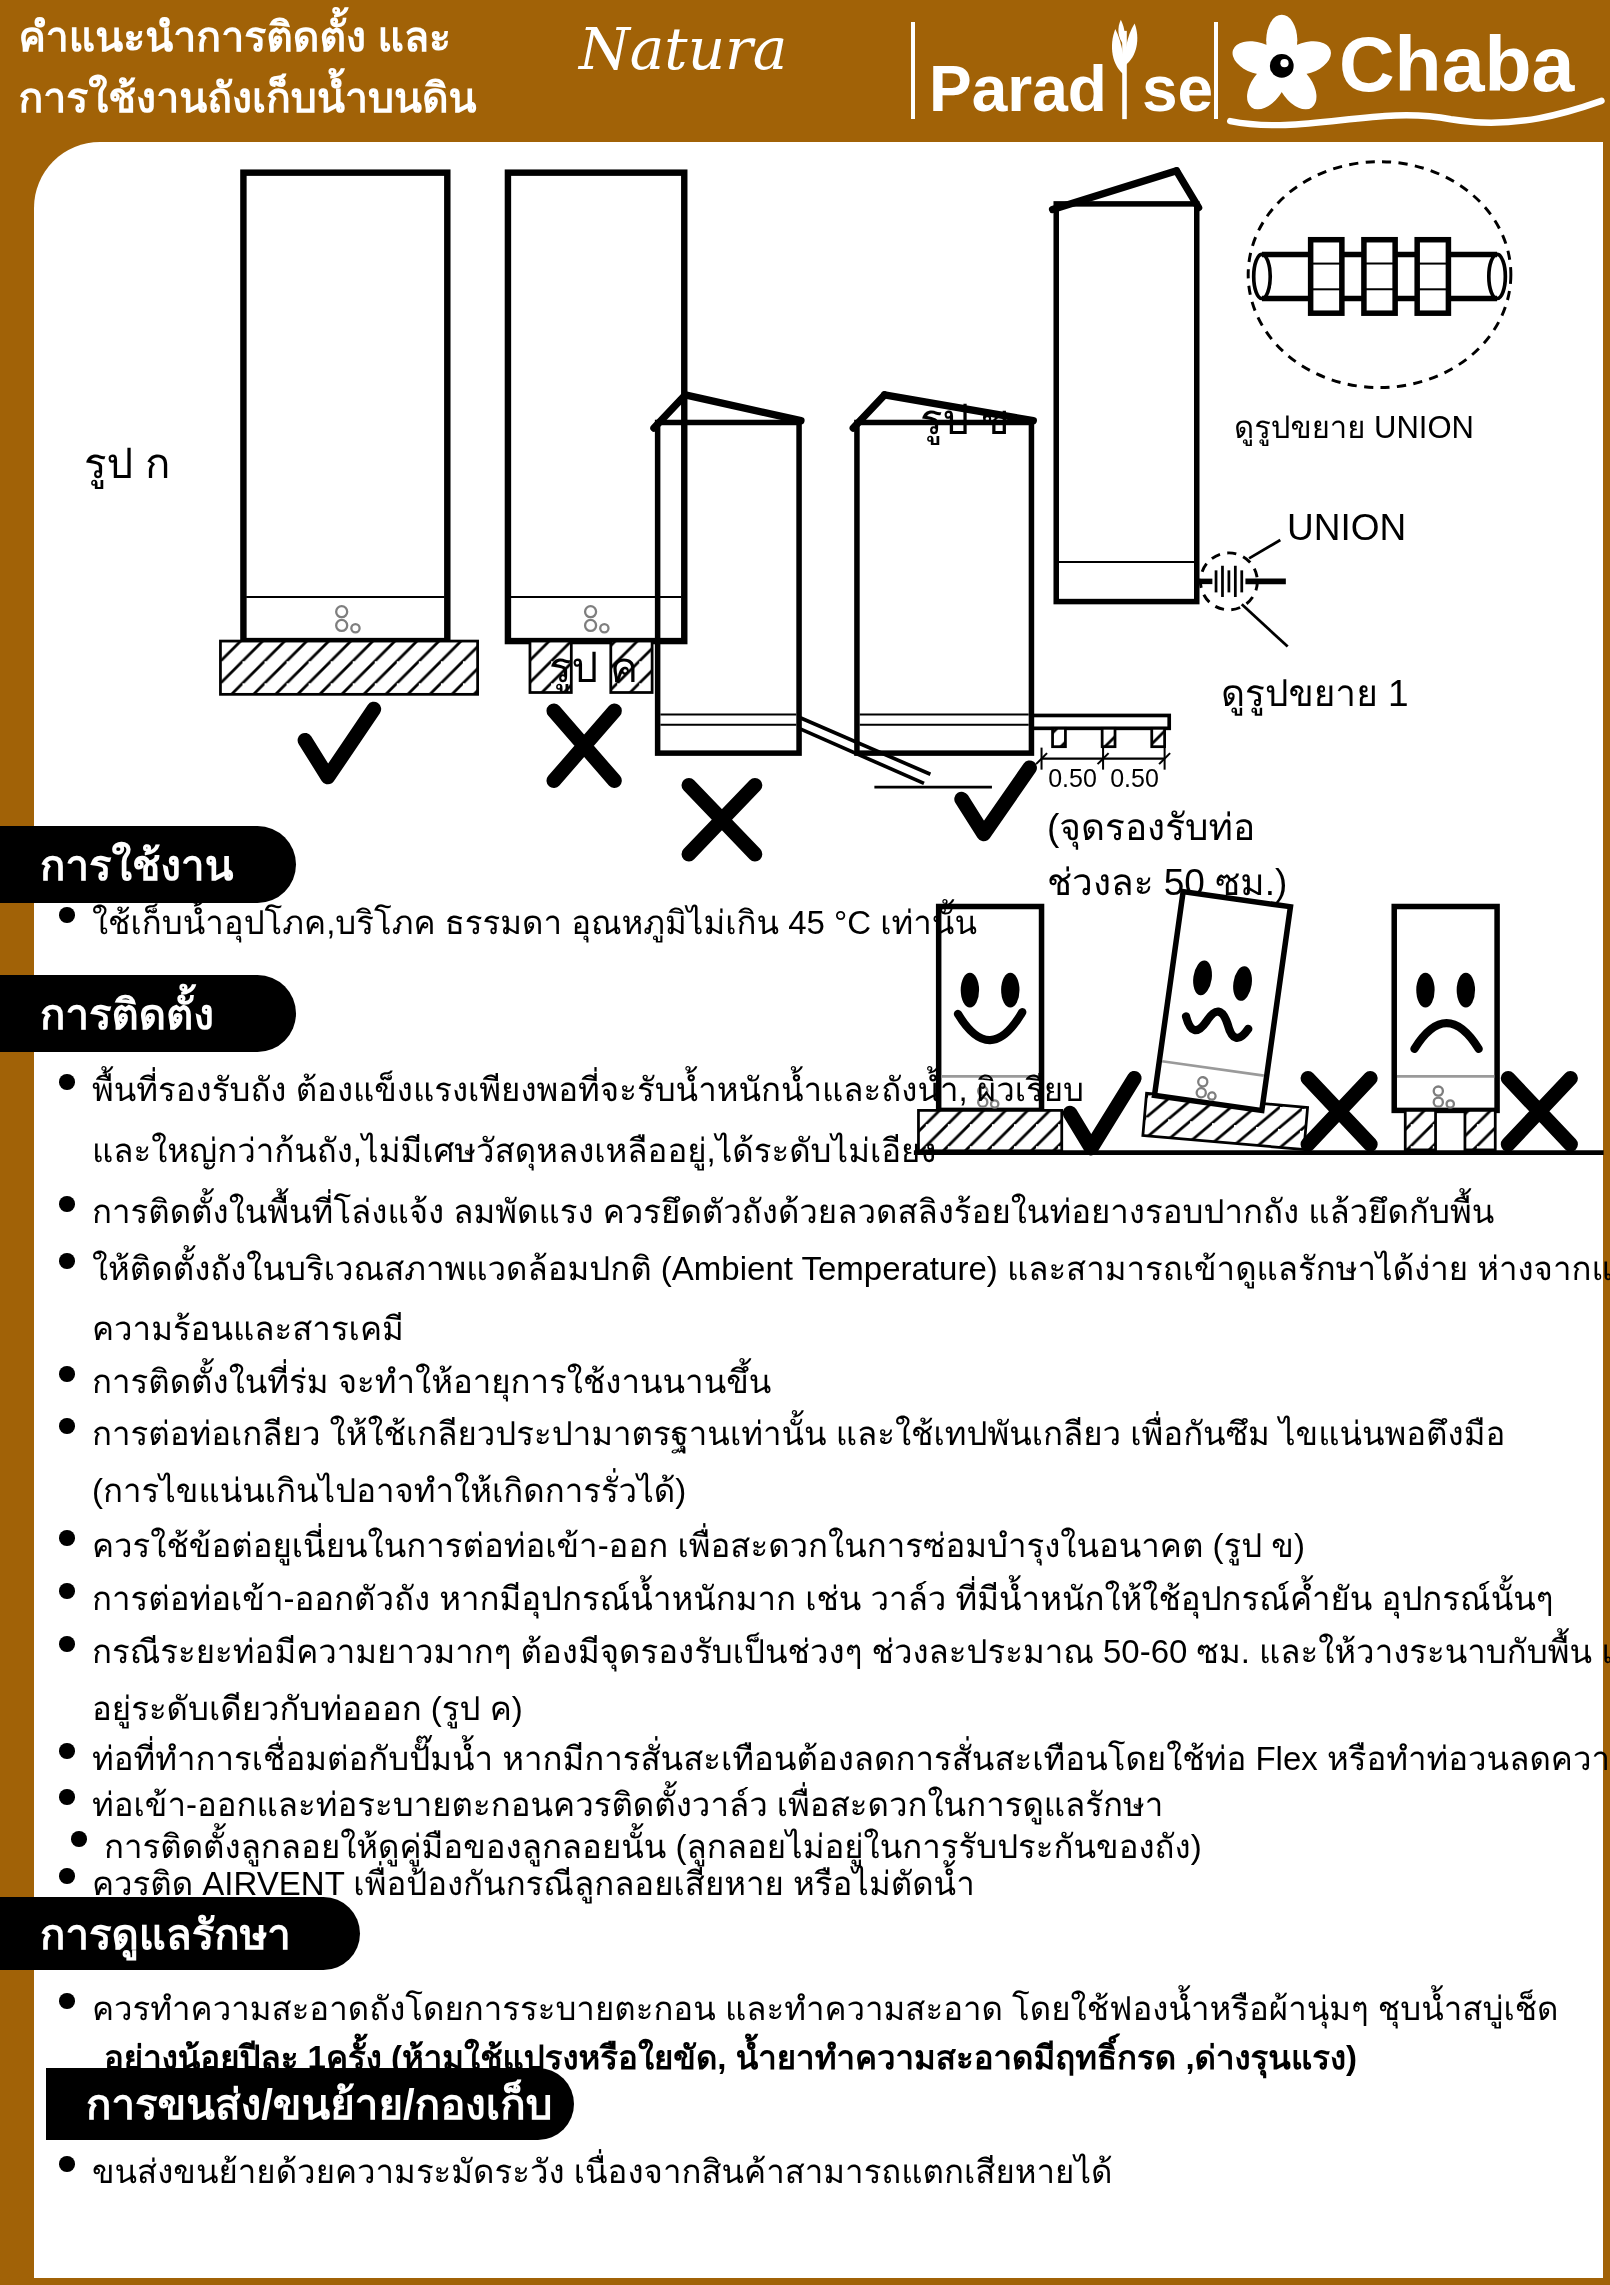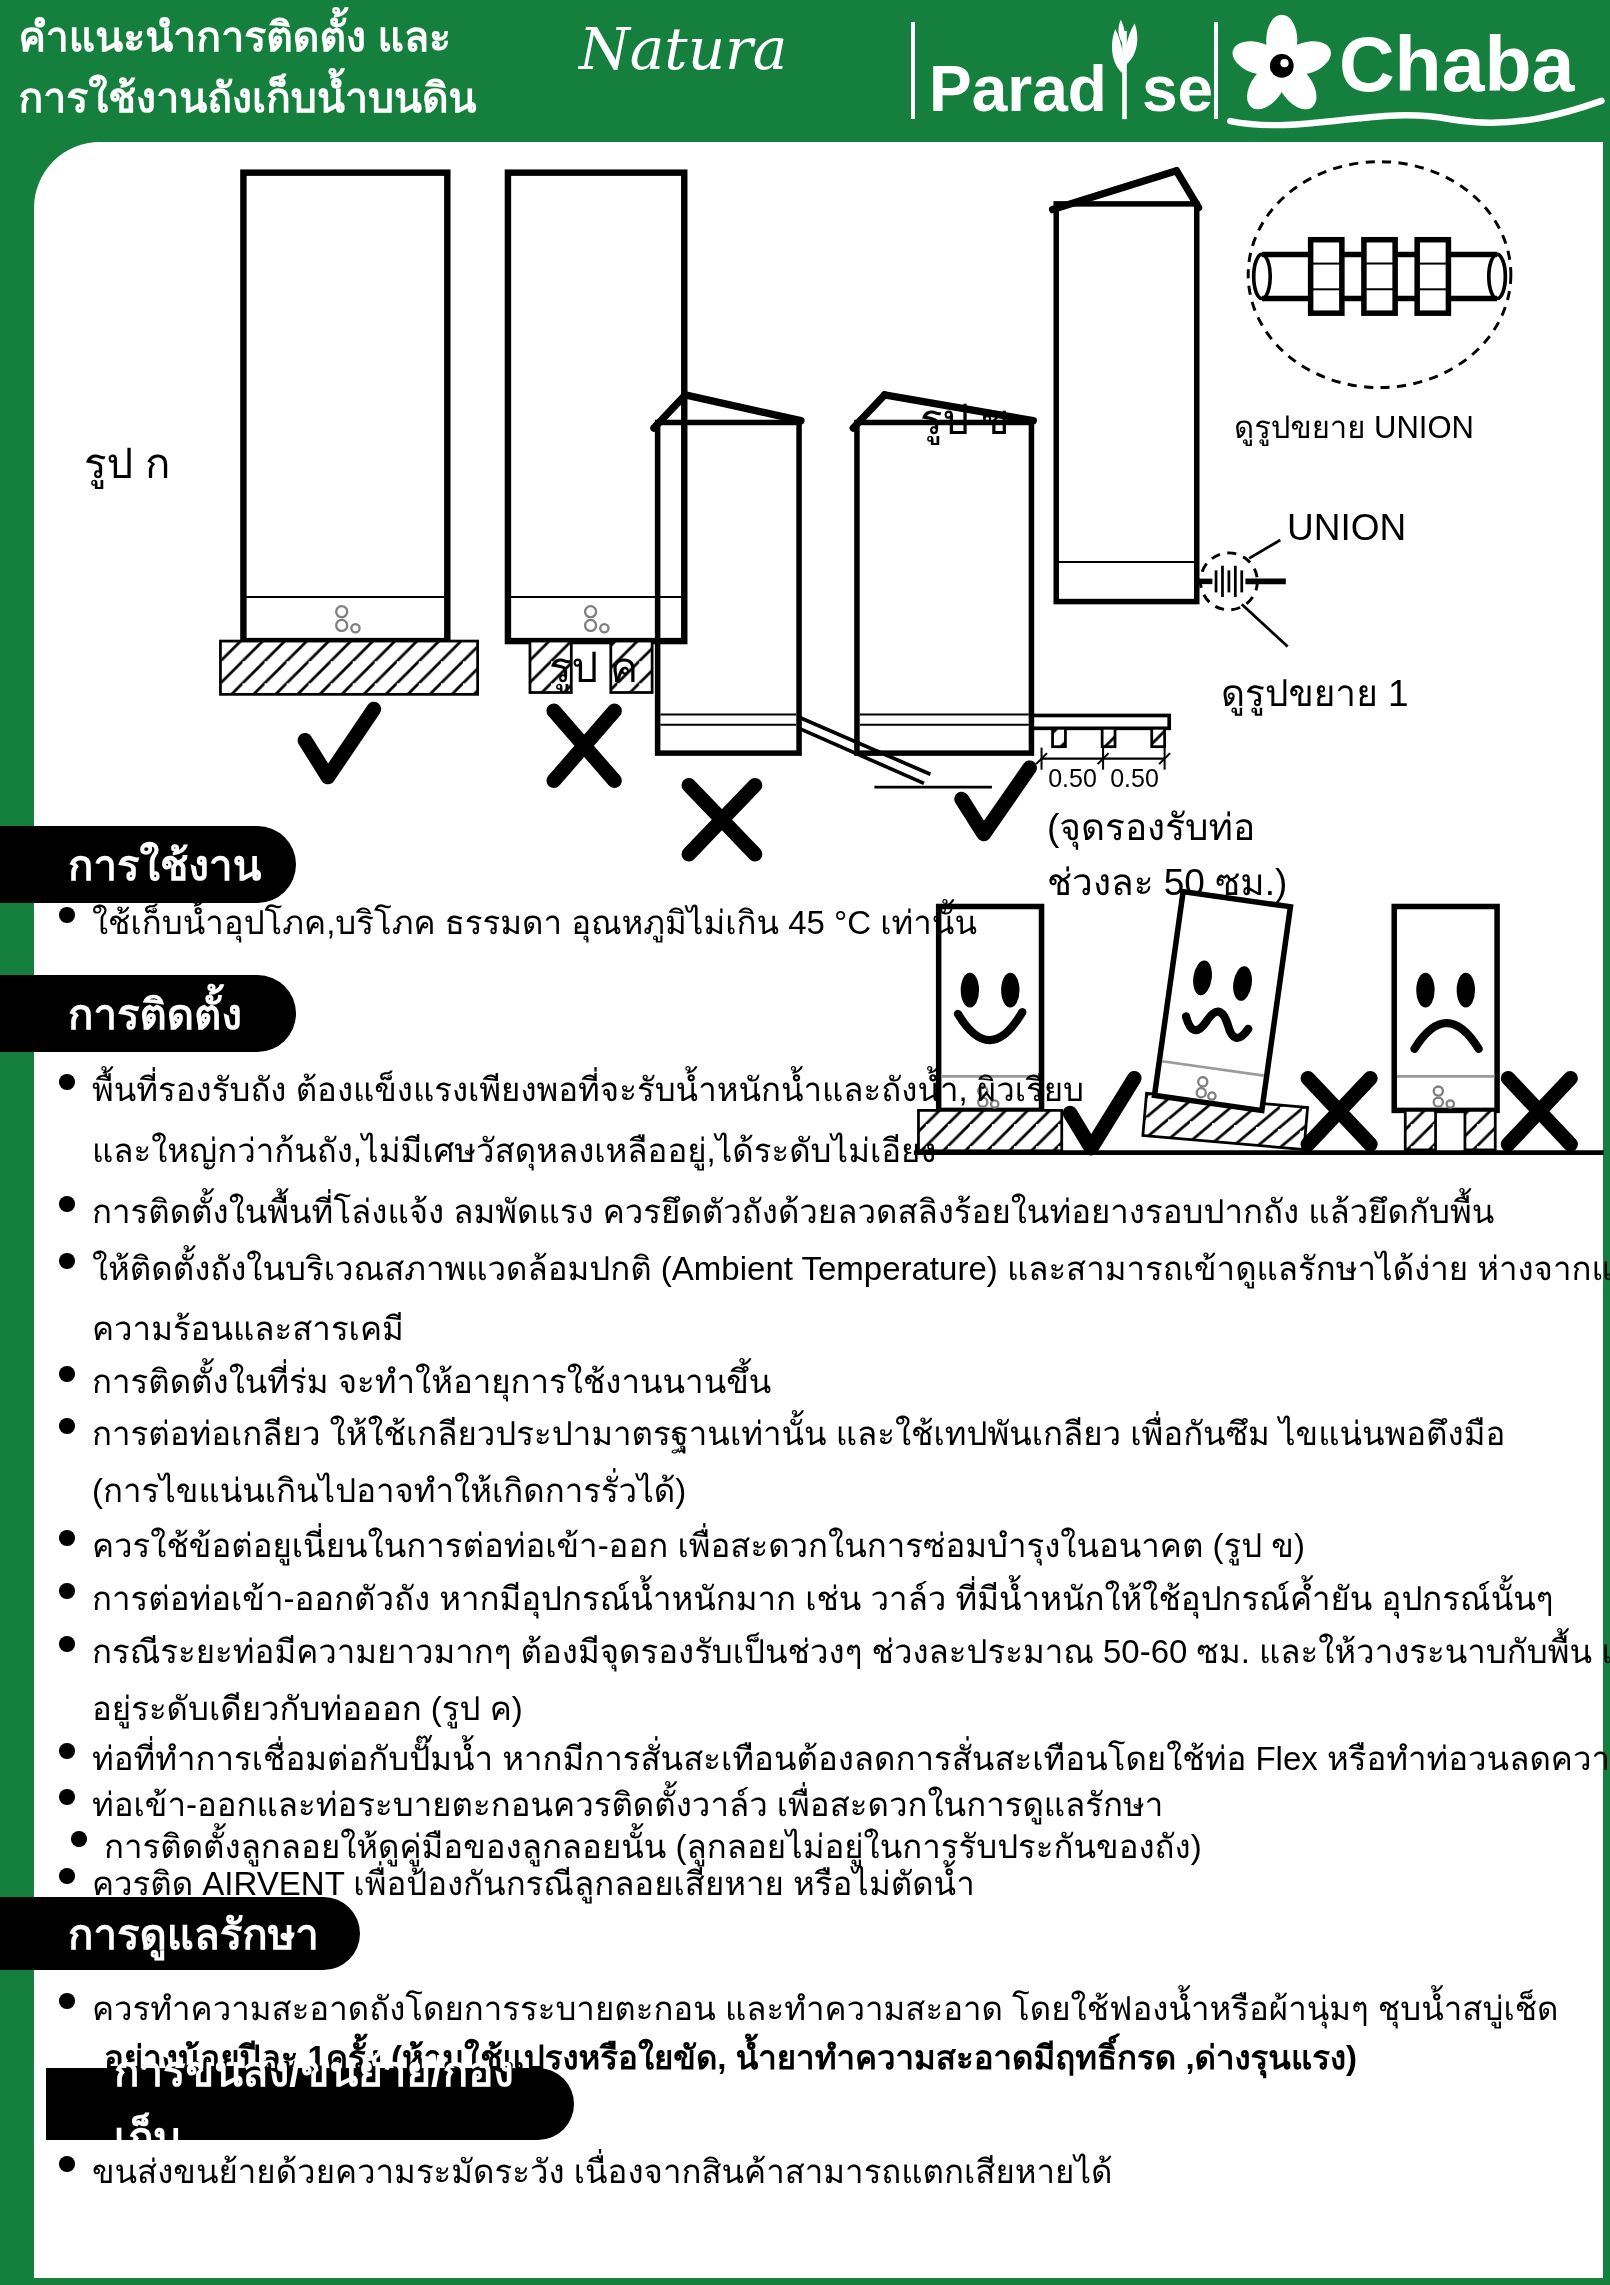--- a/index.html
+++ b/index.html
@@ -1,35 +1,35 @@
 <!DOCTYPE html>
 <html style="font-size:14.7px"><head>
 <meta charset="utf-8">
 <style>
   html,body{margin:0;padding:0;background:#888;}
-  .page{position:relative;width:1611px;height:2286px;margin:0 auto;background:#15803d;overflow:hidden;
+  .page{position:relative;width:1611px;height:2286px;margin:0 auto;background:#a16207;overflow:hidden;
         font-family:"Liberation Sans","DejaVu Sans",sans-serif;color:#000;}
   .panel{position:absolute;left:34px;top:142px;width:1569px;height:2136px;background:#fff;
          border-top-left-radius:66px;}
   .abs{position:absolute;white-space:nowrap;}
   
   .hdr-title{position:absolute;left:18.4px;top:7.3px;color:#fff;font-weight:bold;font-size:41px;line-height:61px;}
   .logo-divider{position:absolute;top:22px;width:3.7px;height:97px;background:#fff;}
   .natura{position:absolute;left:579px;top:14.7px;color:#fff;font-family:"DejaVu Serif","Liberation Serif",serif;
           font-style:italic;font-size:58px;}
   .paradise{position:absolute;left:929px;top:18.4px;height:103px;display:flex;align-items:flex-end;color:#fff;
             font-weight:bold;font-size:64px;line-height:1;}
   .chaba-text{position:absolute;left:1339px;top:20px;color:#fff;font-weight:bold;font-size:77px;}
   
   .figlab{font-size:42px;}
   .caption{font-size:37px;}
   .dim{font-size:25px;width:57px;text-align:center;}
   
   .pill{position:absolute;left:0;background:#000;color:#fff;font-weight:bold;font-size:42px;
-        border-radius:0 40px 40px 0;display:flex;align-items:center;padding-left:68px;box-sizing:border-box;}
+        border-radius:0 40px 40px 0;display:flex;align-items:center;padding-left:40px;box-sizing:border-box;}
   .bline{position:absolute;font-size:33px;white-space:nowrap;}
   .bdot{position:absolute;left:-33px;top:11px;width:15.6px;height:15.6px;border-radius:50%;background:#000;}
   svg{position:absolute;left:0;top:0;}
   .tk{fill:#fff;stroke:#000;stroke-width:6;}
   .tk7{stroke-width:7;}
   .thin{stroke:#000;stroke-width:2.2;fill:none;}
   .gline{stroke:#9a9a9a;stroke-width:3;fill:none;}
   .fit{fill:none;stroke:#7e7e7e;stroke-width:2.5;}
   .hb{fill:url(#hatch);stroke:#000;stroke-width:3;}
   .mark{stroke:#000;stroke-width:16;fill:none;stroke-linecap:round;stroke-linejoin:round;}

